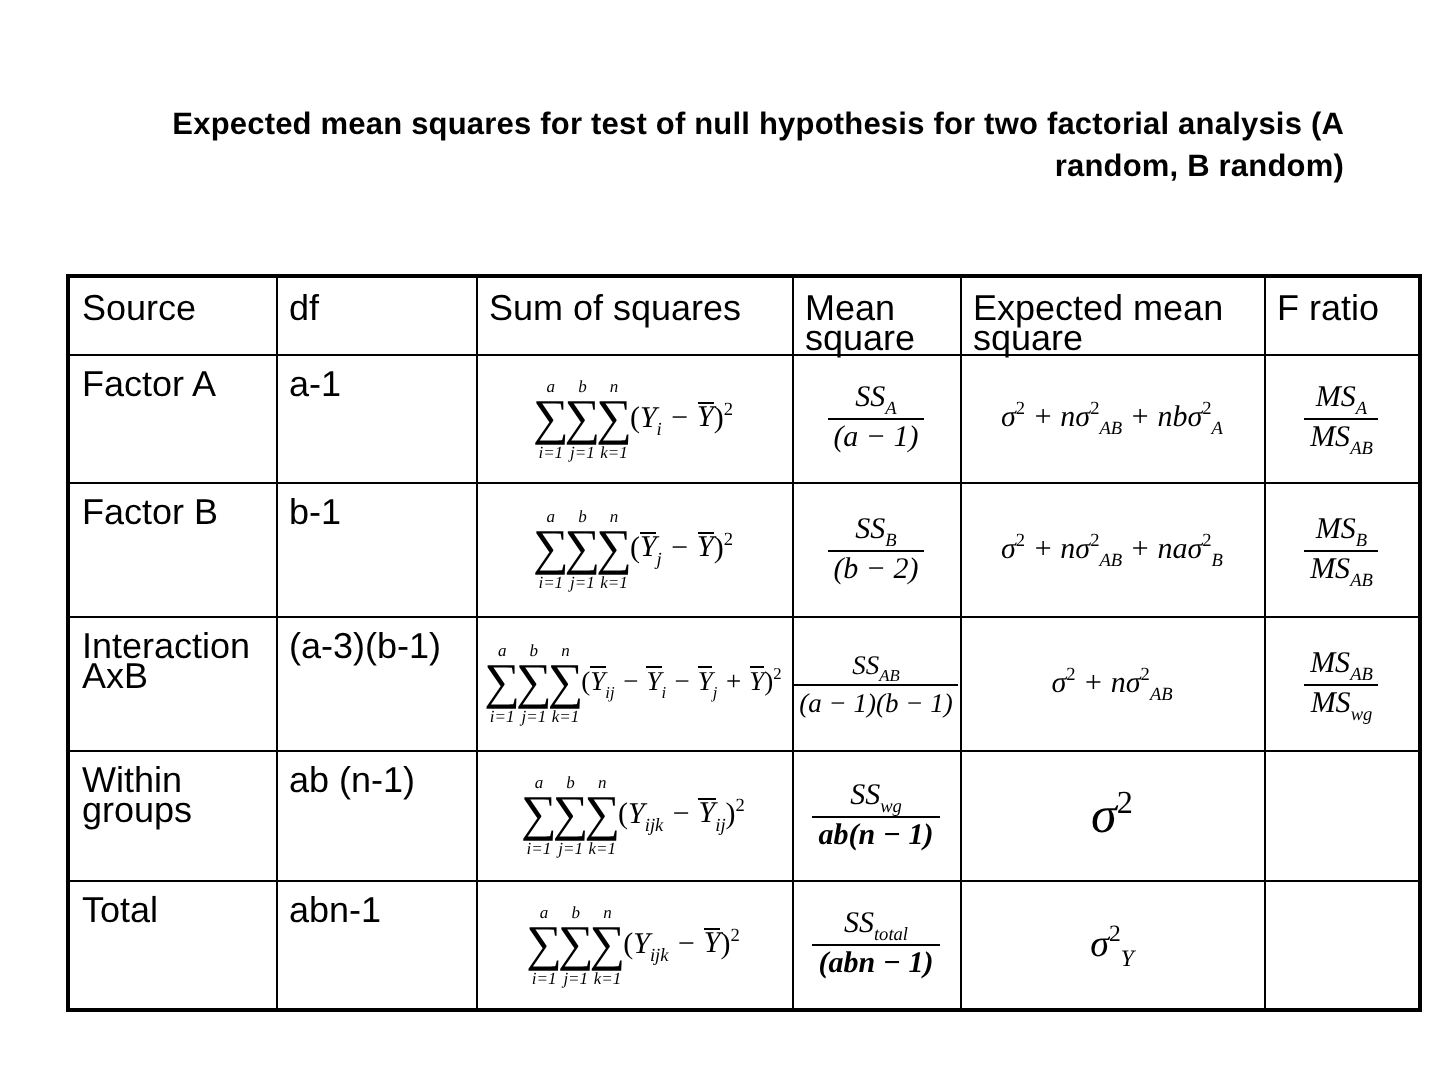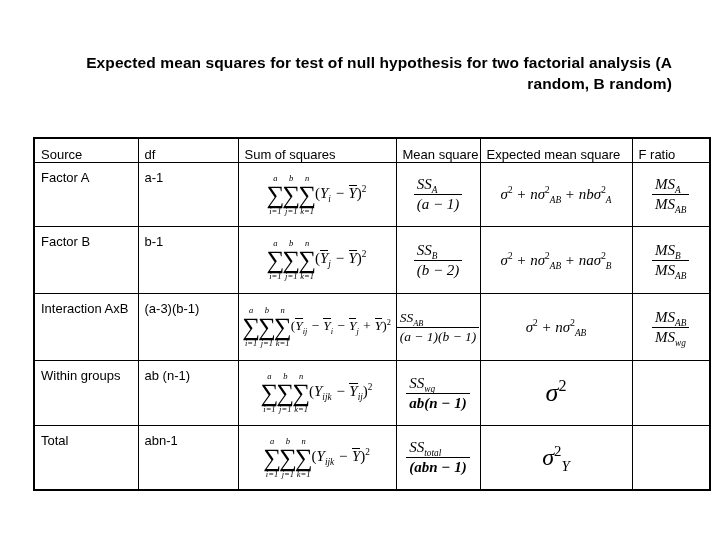--- a/index.html
+++ b/index.html
@@ -46,21 +46,21 @@
     border: 2px solid #000000;
   }
   .c-source { width: 104px; }
   .c-df     { width: 100px; }
   .c-ss     { width: 158px; }
   .c-ms     { width: 84px;  }
   .c-ems    { width: 152px; }
   .c-f      { width: 78px;  }
 
   .txt {
-    font-size: 13px;
+    font-size: 18px;
     line-height: 15px;
     padding: 7px 0 0 6px;
     display: block;
   }
   thead .txt {
     padding-top: 8px;
   }
   .row-a  td { height: 63px; }
   .row-b  td { height: 66px; }
   .row-ab td { height: 66px; }
@@ -117,21 +117,21 @@
     display: inline-block;
     border-top: 1.1px solid #000;
     line-height: 1.02;
     padding-top: 0px;
   }
 
   
   .frac {
     display: inline-flex;
     flex-direction: column;
-    align-items: flex-start;
+    align-items: center;
     justify-content: center;
     vertical-align: middle;
     font-family: "Liberation Serif", serif;
   }
   .frac .num {
     padding: 0 3px 1px 3px;
     white-space: nowrap;
   }
   .frac .den {
     border-top: 1.2px solid #000;
@@ -399,21 +399,21 @@
       <td>
         <div class="math">
           <span class="frac">
               <span class="num">SS<sub>total</sub></span>
               <span class="den bolden">(abn − 1)</span>
             </span>
         </div>
       </td>
       <td>
         <div class="math">
-          <span class="expr" style="font-size:24px">σ<sup class="up">2</sup><sub>Y</sub></span>
+          <span class="expr" style="font-size:19px">σ<sup class="up">2</sup><sub>Y</sub></span>
         </div>
       </td>
       <td>
         <div class="math"></div>
       </td>
     </tr>
 
   </tbody>
 </table>
 

